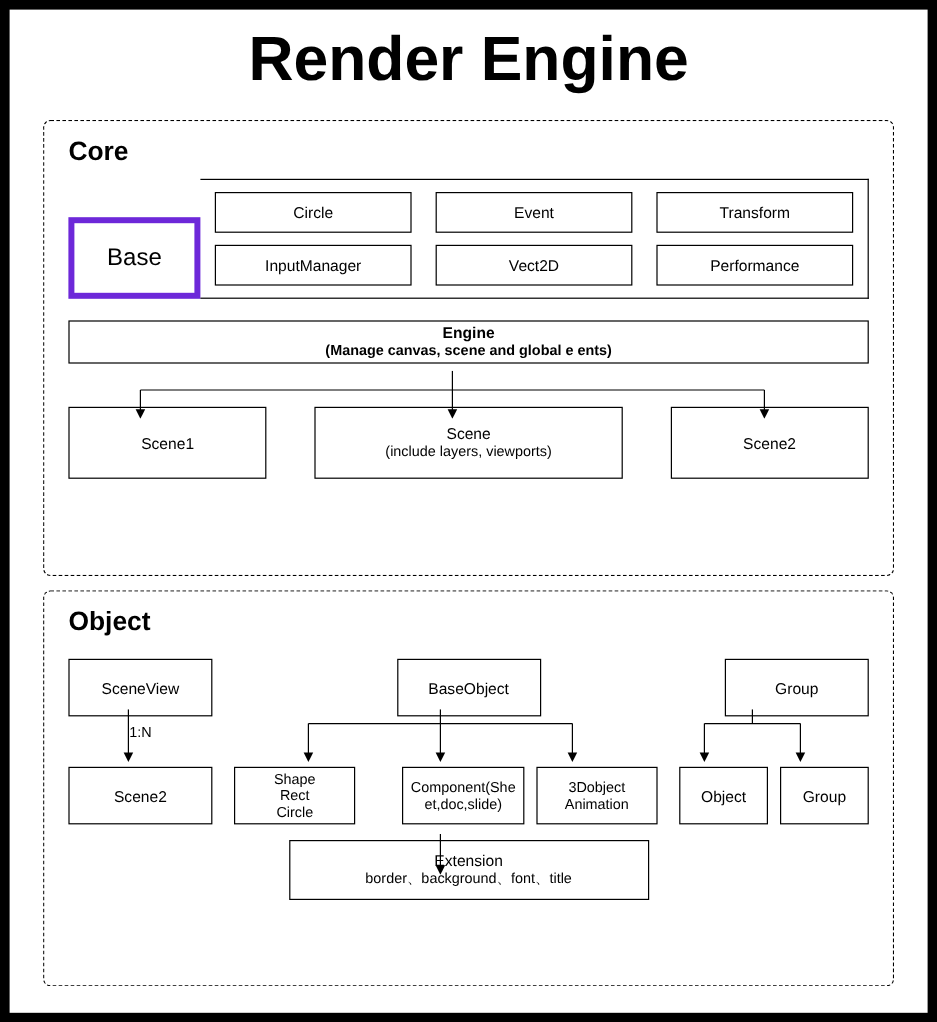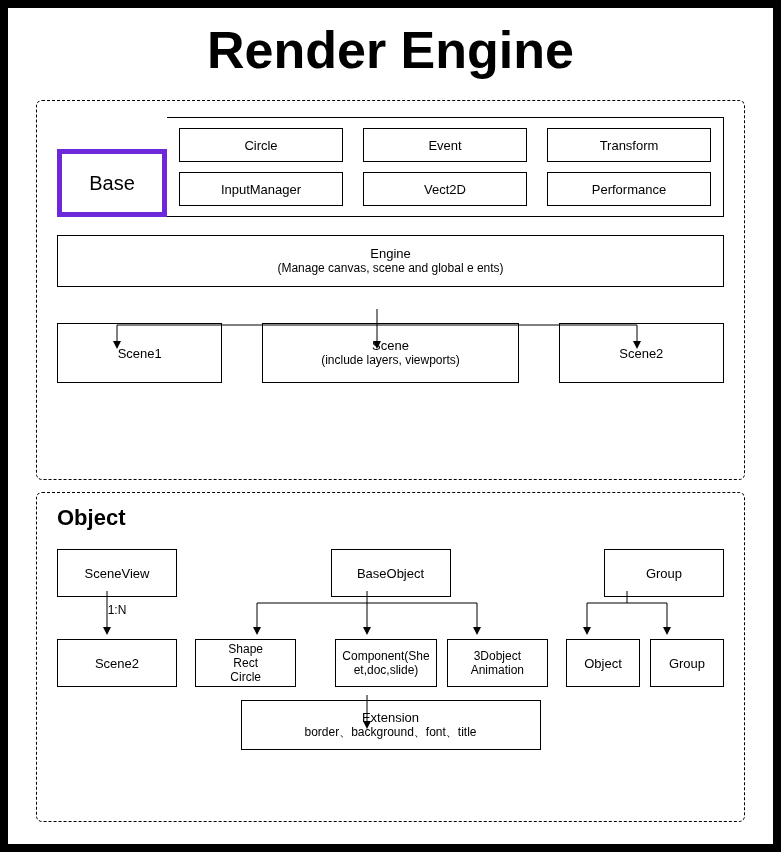--- a/index.html
+++ b/index.html
@@ -67,21 +67,22 @@
     border-left: none;
     flex: 1;
     padding: 10px 12px;
     display: grid;
     grid-template-columns: repeat(3, 1fr);
     grid-template-rows: repeat(2, 34px);
     gap: 10px 20px;
   }
   .engine-box {
     margin: 18px 0 0 0;
-    height: 52px;
+    height: 36px;
+    font-weight: bold;
   }
   .scene-row {
     display: flex;
     gap: 40px;
     margin-top: 36px;
   }
   .scene-row .box { flex: 1; height: 60px; }
   .scene-row .mid { flex: 1.6; }
   svg.connector {
     position: absolute;
@@ -116,20 +117,21 @@
   }
   .small { font-size: 12px; line-height: 1.3; }
 </style>
 </head>
 <body>
 
 <div class="canvas">
   <div class="title">Render Engine</div>
 
   <div class="section" style="height:380px;">
+    <div class="section-title">Core</div>
 
     <div class="base-row">
       <div class="base-label">Base</div>
       <div class="base-grid-wrap">
         <div class="box">Circle</div>
         <div class="box">Event</div>
         <div class="box">Transform</div>
         <div class="box">InputManager</div>
         <div class="box">Vect2D</div>
         <div class="box">Performance</div>

